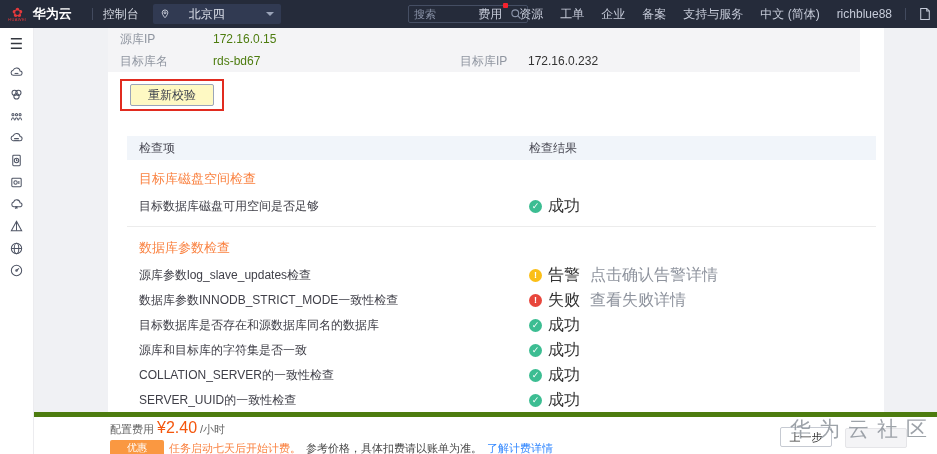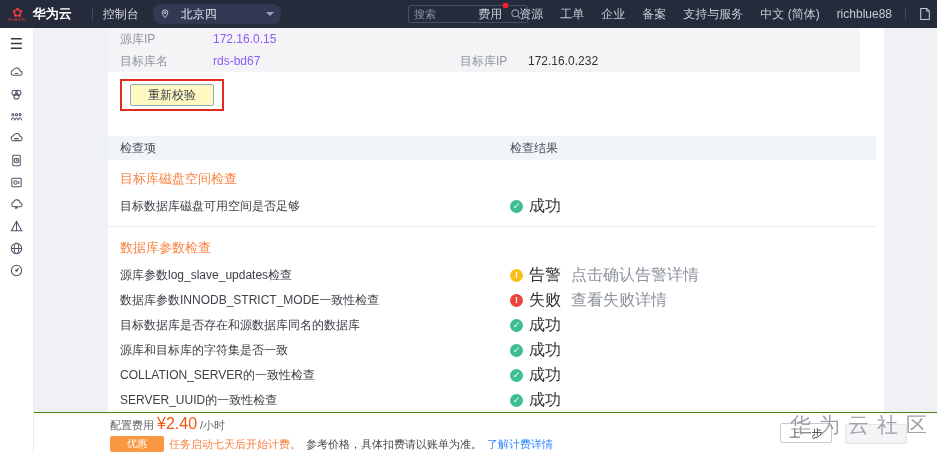--- a/index.html
+++ b/index.html
@@ -8,21 +8,21 @@
 
   
   .topbar { position:absolute; top:0; left:0; width:937px; height:28px; background:#252b3a;
             display:flex; align-items:center; padding:0 8px; color:#c6cbd9; font-size:12px; overflow:hidden; z-index:20;}
   .logo { display:flex; flex-direction:column; align-items:center; line-height:1; margin-right:6px;}
   .logo .flower { color:#e4393c; font-size:13px; line-height:11px;}
   .logo .brandmark { color:#e4393c; font-size:4px; letter-spacing:.5px;}
   .brand { color:#fff; font-weight:bold; font-size:13px; margin-right:10px; white-space:nowrap;}
   .tb-divider { width:1px; height:12px; background:#424a5e; margin:0 10px;}
   .console-label { color:#d6dae4; white-space:nowrap;}
-  .region-box { display:flex; align-items:center; gap:11px; background:#313a52; border-radius:8px;
+  .region-box { display:flex; align-items:center; gap:19px; background:#313a52; border-radius:2px;
                 height:20px; width:128px; padding:0 7px; margin-left:14px; color:#dfe3ec; }
   .region-box .caret { margin-left:auto; width:0; height:0; border-left:4px solid transparent;
                 border-right:4px solid transparent; border-top:4px solid #9aa3b8;}
   .search-box { position:absolute; left:408px; top:5px; width:120px; height:18px;
                 border:1px solid #454e63; border-radius:2px; display:flex; align-items:center; padding:0 5px;}
   .search-box input { flex:1; background:transparent; border:none; outline:none; color:#cfd4e0;
                 font-size:11px; width:80px; font-family:inherit;}
   .search-box input::placeholder { color:#8a93a8; }
   .tb-right { position:absolute; right:6px; top:0; height:28px; display:flex; align-items:center; gap:3px;}
   .nav-item { white-space:nowrap; cursor:pointer; position:relative;}
@@ -36,59 +36,59 @@
   .side-icon svg { width:15px; height:15px; stroke:#4f5565; fill:none; stroke-width:1.1; }
   .side-icon.menu { font-size:15px; color:#33373f; margin-bottom:12px;}
 
   
   .workspace { position:absolute; top:28px; left:34px; right:0; bottom:0; background:#f0f1f4;}
   .panel { position:absolute; left:74px; top:0; width:776px; height:426px; background:#fff; overflow:hidden;}
 
   .detail-box { position:absolute; top:0; left:0; width:752px; height:44px; background:#f4f4f6; padding:0 12px; }
   .d-row { display:flex; height:22px; align-items:center; font-size:12px;}
   .d-label { width:93px; color:#8f95a0; flex:none;}
-  .d-value { color:#8b5cf6; width:247px; flex:none;}
+  .d-value { color:#4d7c0f; width:247px; flex:none;}
   .d-label2 { width:68px; color:#8f95a0; flex:none;}
   .d-value2 { color:#333;}
 
   .annotation-box { position:absolute; left:12px; top:51px; width:104px; height:32px;
                 border:2px solid #e12b1f; z-index:3;}
   .recheck-btn { position:absolute; left:22px; top:56px; width:84px; height:22px; background:#fef9c3;
                 border:1px solid #9aa5ba; border-radius:2px; font-size:12px; color:#3a3f4c;
                 font-family:inherit; cursor:pointer; z-index:4;}
 
   .precheck { position:absolute; top:86px; left:12px; right:0; height:18px; display:flex; align-items:center;}
   .precheck .pc-label { font-size:12px; color:#333; width:90px; flex:none;}
   .progress { position:relative; width:152px; height:9px; background:#e84026; flex:none; overflow:hidden;}
   .progress-fill { position:absolute; left:0; top:0; bottom:0; background:#3fbf9c;}
   .pc-percent { font-size:12px; color:#333; margin-left:8px;}
   .pc-tip { font-size:10px; color:#f6680a; margin-left:26px; white-space:nowrap;}
 
-  .check-area { position:absolute; top:108px; left:0; right:8px;}
+  .check-area { position:absolute; top:108px; left:0; right:8px;padding-left:19px;}
   .table-head { display:flex; align-items:center; height:24px; background:#f1f5fa; padding-left:12px;
                 font-size:12px; color:#4b4b55;}
   .col1 { width:390px; flex:none;}
   .section-title { font-size:13px; color:#fa8241; margin:10px 0 6px; padding-left:12px;}
   .check-section + .check-section { border-top:1px solid #ececec; margin-top:7px; padding-top:2px;}
   .check-row { display:flex; align-items:center; height:25px; padding-left:12px;}
   .check-item { width:390px; flex:none; font-size:12px; color:#404049;}
   .check-result { display:flex; align-items:center; gap:6px; font-size:16px; color:#333;}
   .st-icon { width:13px; height:13px; border-radius:50%; display:inline-flex; align-items:center;
              justify-content:center; color:#fff; font-size:9px; line-height:1; flex:none;}
   .st-success { background:#3cbd92;}
   .st-warning { background:#fbbf17;}
   .st-fail    { background:#e8463c;}
   .st-success::after { content:"✓"; font-weight:bold;}
   .st-warning::after { content:"!"; font-weight:bold;}
   .st-fail::after    { content:"!"; font-weight:bold;}
   .st-link { color:#8f949e; margin-left:4px; cursor:pointer;}
 
   
   .bottombar { position:absolute; left:34px; right:0; bottom:0; height:42px; background:#fff;
-               border-top:1px solid #4d7c0f; z-index:10;}
+               border-top:5px solid #4d7c0f; z-index:10;}
   .cost-block { position:absolute; left:76px; top:2px;}
   .cost-line1 { display:flex; align-items:baseline; gap:3px; height:20px;}
   .cost-label { font-size:11px; color:#666;}
   .cost-value { font-size:16px; color:#f4560d;}
   .cost-unit { font-size:11px; color:#666;}
   .cost-line2 { display:flex; align-items:center; gap:5px; margin-top:1px;}
   .promo-badge { background:#fa9841; color:#fff; font-size:10px; padding:1px 17px; border-radius:2px;}
   .promo-text { font-size:11px; color:#fa8241;}
   .price-note { font-size:11px; color:#4a4a4a;}
   .billing-link { font-size:11px; color:#3388ff; cursor:pointer;}

